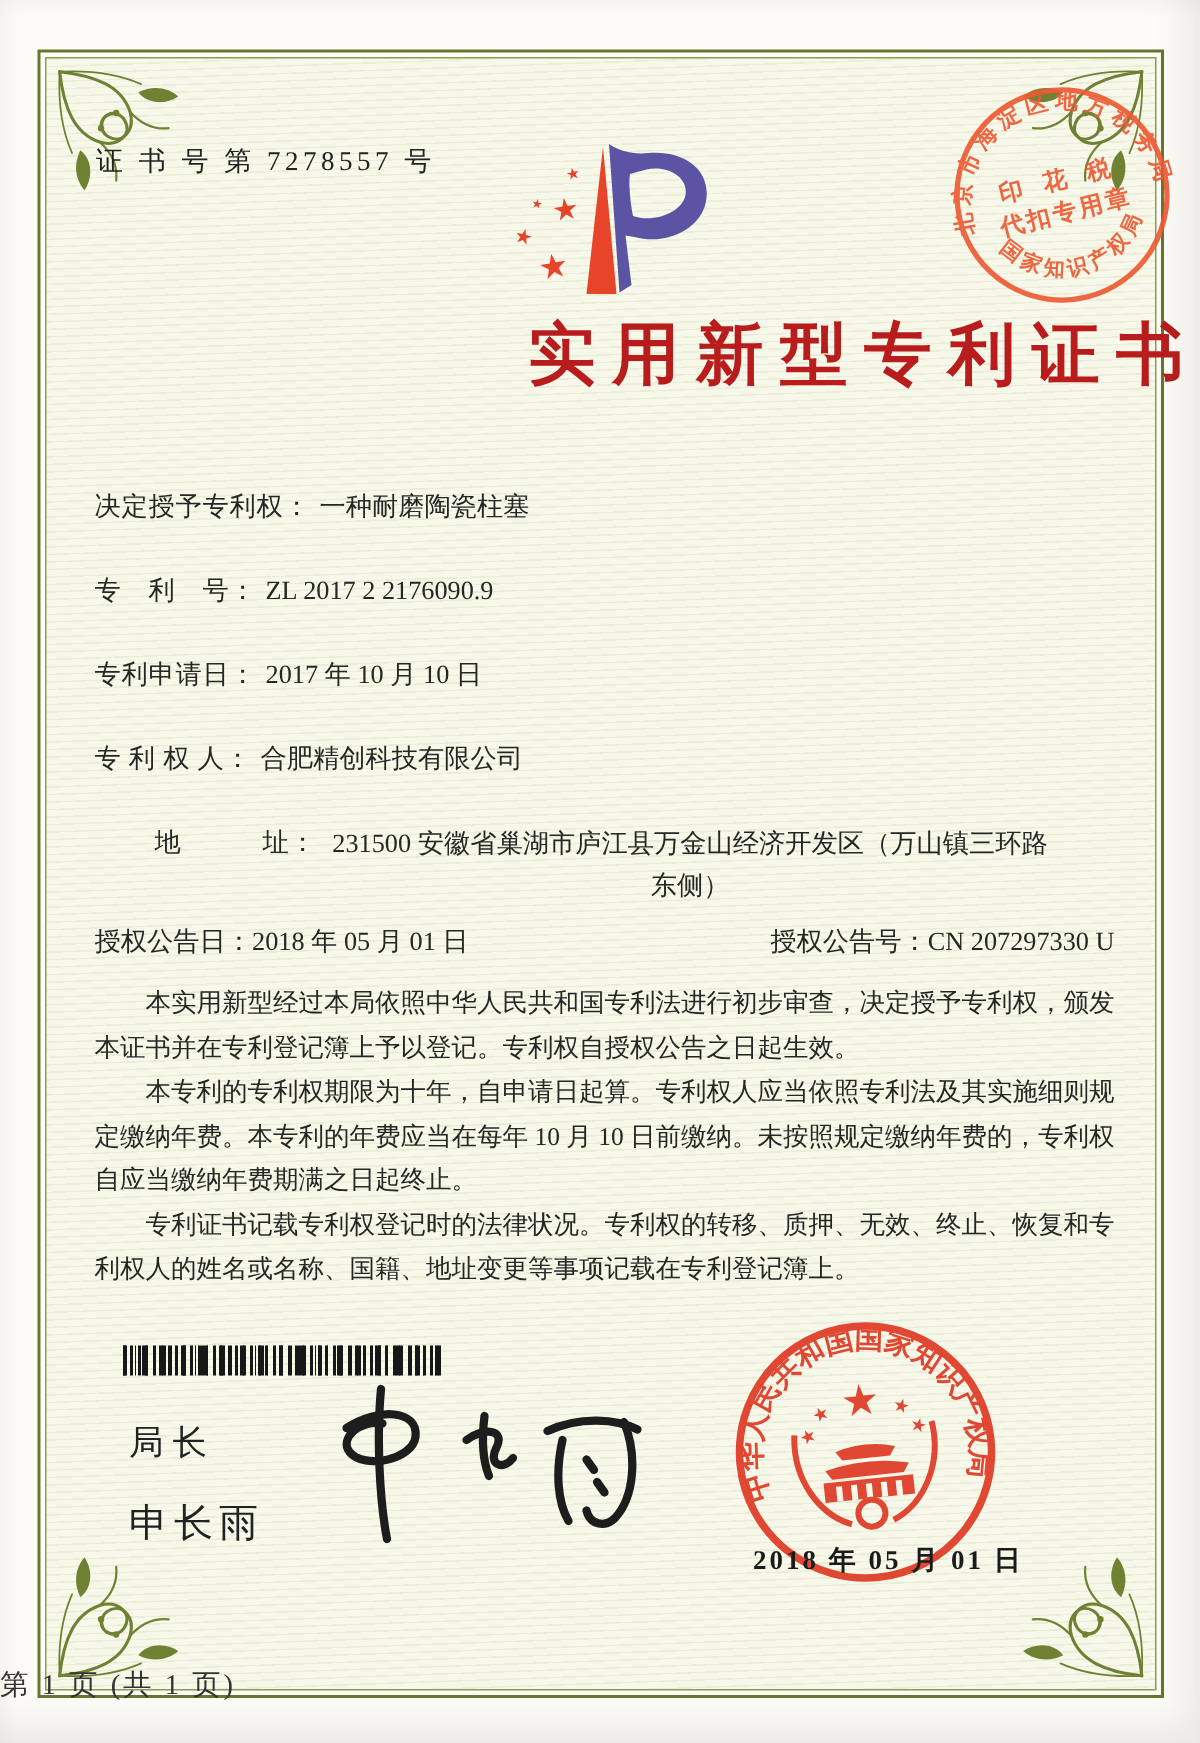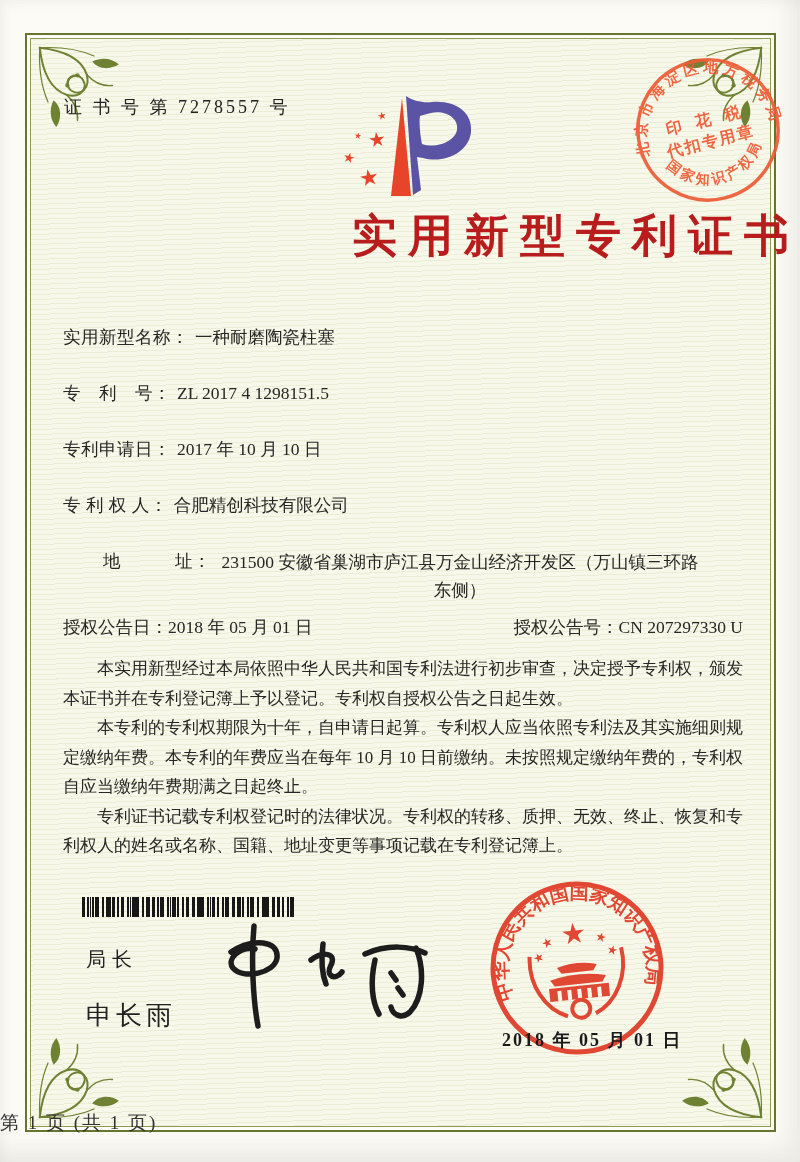--- a/index.html
+++ b/index.html
@@ -45,21 +45,21 @@
   .paras{margin-top:14px;}
   .paras p{margin:0;font-size:17px;line-height:29.5px;text-align:justify;text-indent:2em;}
 
   .barcode{position:absolute;left:82px;top:897px;width:212px;height:20px;
     background:
       repeating-linear-gradient(90deg,#171717 0 2px,transparent 2px 5px),
       repeating-linear-gradient(90deg,#171717 0 1px,transparent 1px 8px),
       repeating-linear-gradient(90deg,#171717 0 3px,transparent 3px 13px);
     background-color:transparent;}
 
-  .director-title{position:absolute;left:86px;top:946px;font-size:20px;letter-spacing:6px;color:#222;}
+  .director-title{position:absolute;left:86px;top:946px;font-size:23px;letter-spacing:6px;color:#222;}
   .director-name{position:absolute;left:86px;top:998px;font-size:26px;letter-spacing:4px;color:#222;}
   .signature{position:absolute;left:195px;top:918px;width:250px;height:115px;}
 
   .seal{position:absolute;left:487px;top:878px;width:180px;height:180px;transform:rotate(-6deg);opacity:.93;}
   .seal-date{position:absolute;left:502px;top:1028px;font-size:18px;letter-spacing:2px;color:#1b1b1b;font-weight:600;}
 
   .footer{position:absolute;left:0;right:0;top:1110px;text-align:left;font-size:19px;letter-spacing:2px;color:#333;}
 </style>
 </head>
 <body>
@@ -169,24 +169,24 @@
   <text x="75" y="92" font-size="16" fill="#ee5b35" text-anchor="middle" letter-spacing="2" font-weight="bold">代扣专用章</text>
   <text font-size="14" fill="#ee5b35" letter-spacing="3" font-weight="bold">
     <textPath href="#taxBot" startOffset="50%" text-anchor="middle">国家知识产权局</textPath>
   </text>
 </svg>
 
 <div class="title">实用新型专利证书</div>
 
 <div class="content">
   <div class="frow">
-    <span class="flabel">实用新型名称：</span><span class="fvalue">一种耐磨陶瓷柱塞</span>
-  </div>
-  <div class="frow">
-    <span class="flabel">专　利　号：</span><span class="fvalue">ZL 2017 4 1298151.5</span>
+    <span class="flabel">决定授予专利权：</span><span class="fvalue">一种耐磨陶瓷柱塞</span>
+  </div>
+  <div class="frow">
+    <span class="flabel">专　利　号：</span><span class="fvalue">ZL 2017 2 2176090.9</span>
   </div>
   <div class="frow">
     <span class="flabel">专利申请日：</span><span class="fvalue">2017 年 10 月 10 日</span>
   </div>
   <div class="frow">
     <span class="flabel">专 利 权 人：</span><span class="fvalue">合肥精创科技有限公司</span>
   </div>
   <div class="frow addr">
     <span class="flabel">地　　　址：</span><span class="fvalue">231500 安徽省巢湖市庐江县万金山经济开发区（万山镇三环路东侧）</span>
   </div>

